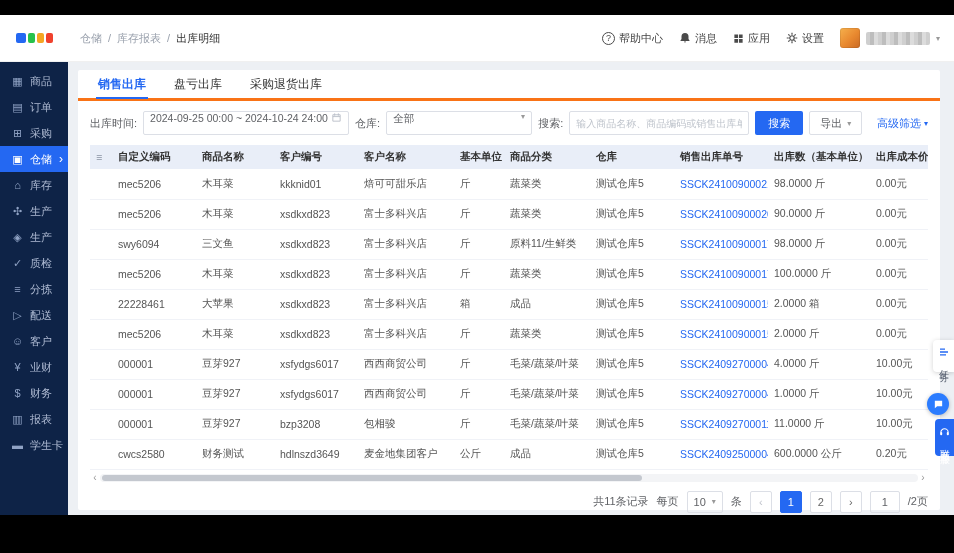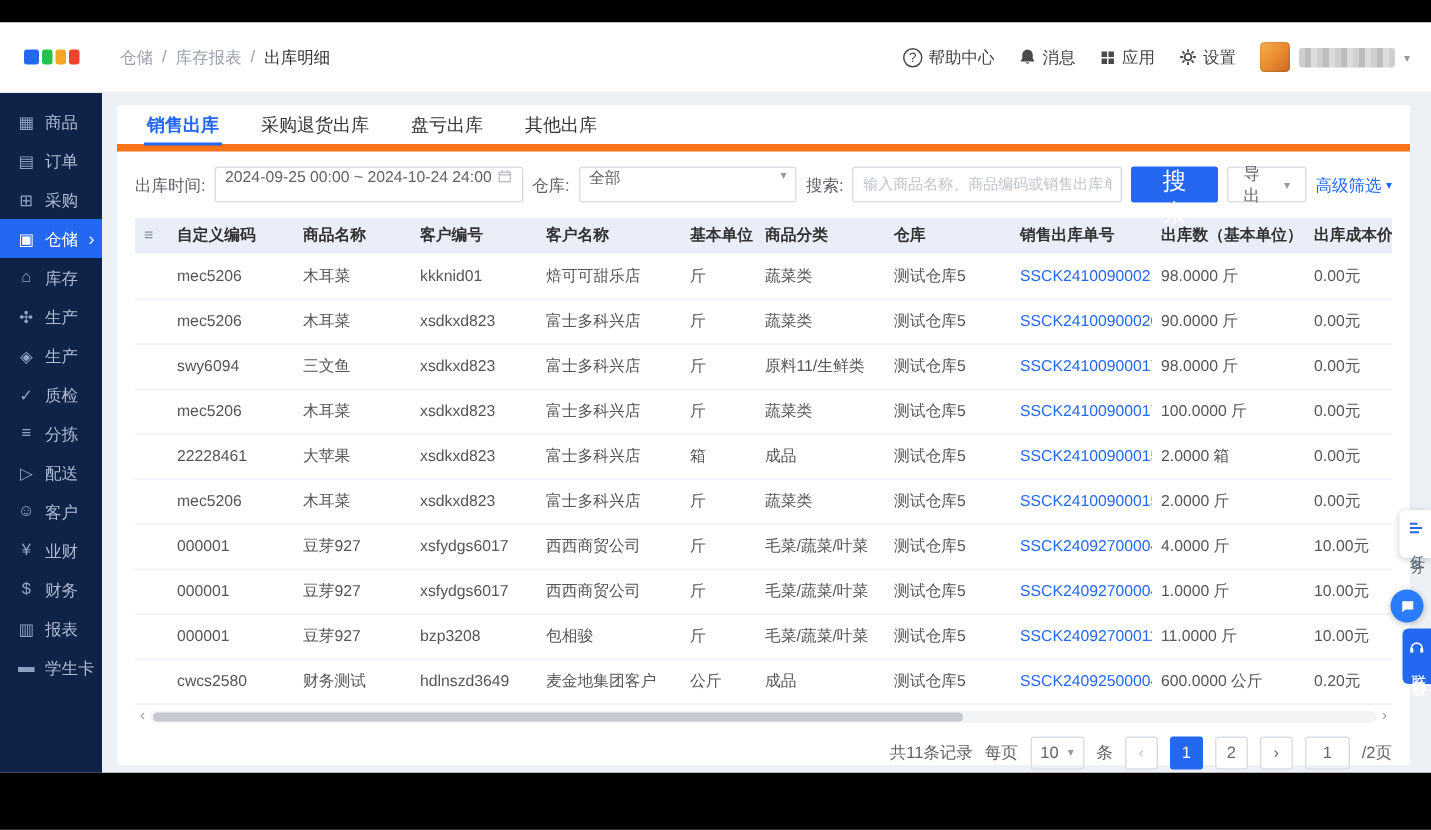--- a/index.html
+++ b/index.html
@@ -33,33 +33,33 @@
 .s-arr{position:absolute;right:5px;color:#fff;font-size:12px}
 .iot{position:absolute;bottom:2px;left:0;width:68px;padding:4px 6px}
 .iot-row{display:flex;align-items:center;gap:5px}
 .iot-title{color:#fff;font-weight:bold;font-size:14px;letter-spacing:1px}
 .iot-bubble{width:17px;height:17px;border-radius:4px;background:#2b7cff;display:flex;align-items:center;justify-content:center;box-shadow:0 0 6px rgba(43,124,255,.8)}
 .iot-sub{color:#7f95bd;font-size:7px;margin-top:1px}
 
 
 .content{position:absolute;top:47px;left:68px;right:0;bottom:0;background:#edf0f4}
 .card{position:absolute;top:8px;left:10px;right:14px;bottom:5px;background:#fff;border-radius:2px}
-.tabs{display:flex;border-bottom:5px solid #f97316;height:31px;padding:0 6px}
+.tabs{display:flex;border-bottom:3px solid #f97316;height:31px;padding:0 6px}
 .tab{padding:0 14px;font-size:12px;color:#333;display:flex;align-items:center;cursor:pointer;position:relative;white-space:nowrap}
 .tab.active{color:#2468f2;font-weight:bold}
 .tab.active:after{content:"";position:absolute;left:12px;right:12px;bottom:-1px;height:2px;background:#2468f2}
 
 .filters{display:flex;align-items:center;gap:6px;padding:10px 12px;font-size:11px;color:#606266}
 .f-label{white-space:nowrap}
 .box{height:24px;border:1px solid #dcdfe6;border-radius:2px;display:flex;align-items:flex-start;padding:0 6px;color:#606266;background:#fff;font-size:10.5px;cursor:pointer}
 .date-box{width:206px;justify-content:space-between;white-space:nowrap}
 .wh-box{width:146px;justify-content:space-between}
 .search-input{width:180px;font-size:10px;border:1px solid #dcdfe6;border-radius:2px;height:24px;padding:0 6px;color:#333;outline:none}
 .search-input::placeholder{color:#bfc4cc}
-.btn-primary{height:24px;padding:0 13px;background:#2468f2;color:#fff;border:none;border-radius:2px;font-size:16px;cursor:pointer}
+.btn-primary{height:24px;padding:0 13px;background:#2468f2;color:#fff;border:none;border-radius:2px;font-size:11px;cursor:pointer}
 .btn-export{height:24px;padding:0 10px;background:#fff;border:1px solid #dcdfe6;color:#606266;border-radius:2px;font-size:11px;display:flex;align-items:center;gap:5px;cursor:pointer}
 .adv{margin-left:auto;color:#2468f2;font-size:11px;display:flex;gap:3px;align-items:center;cursor:pointer;white-space:nowrap}
 
 .table-wrap{padding:0 12px}
 table{width:100%;border-collapse:collapse;table-layout:fixed;font-size:10.5px}
 th{background:#e9eef8;color:#333;font-weight:bold;text-align:left;height:24px;padding:0 6px;white-space:nowrap;overflow:hidden}
 th.c-ico,td.c-ico{padding:0 0 0 6px;color:#8b94a3}
 td{height:30px;padding:0 6px;color:#555;border-bottom:1px solid #f0f2f7;white-space:nowrap;overflow:hidden}
 td.link{color:#2468f2;cursor:pointer}
 
@@ -202,23 +202,22 @@
             <span>学生卡</span>
           </div>
         </nav>
     </aside>
 
     <main class="content">
       <div class="card">
 
         <div class="tabs" id="tabs">
             <div class="tab active">销售出库</div>
+            <div class="tab">盘亏出库</div>
             <div class="tab">采购退货出库</div>
-            <div class="tab">盘亏出库</div>
-            <div class="tab">其他出库</div>
           </div>
 
         <div class="filters">
           <span class="f-label">出库时间:</span>
           <span class="box date-box">
             <span>2024-09-25 00:00 ~ 2024-10-24 24:00</span>
             <svg width="11" height="11" viewBox="0 0 24 24">
                 <path fill="none" stroke="#b9bec8" stroke-width="2" d="M4 6h16v14H4zM4 10h16M8 3v5M16 3v5"></path>
               </svg>
           </span>

